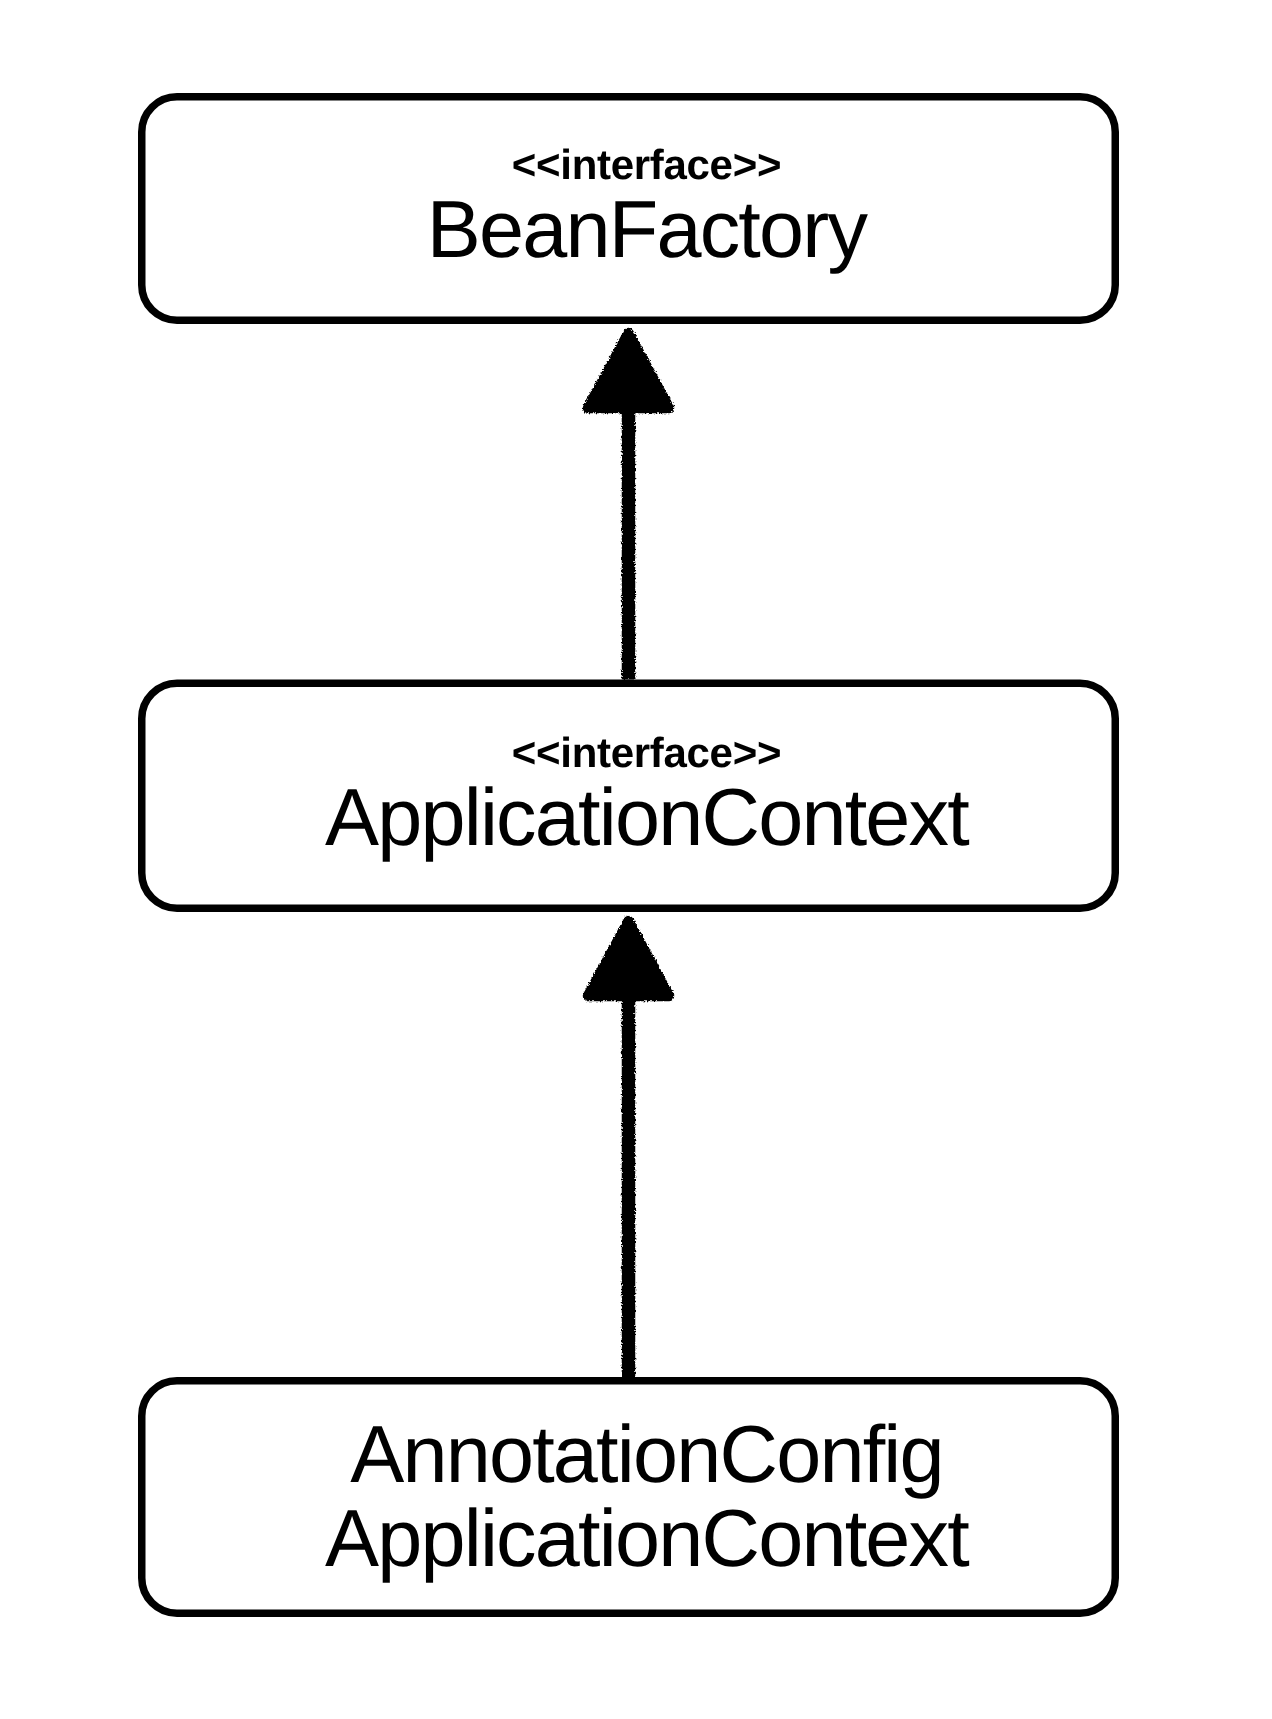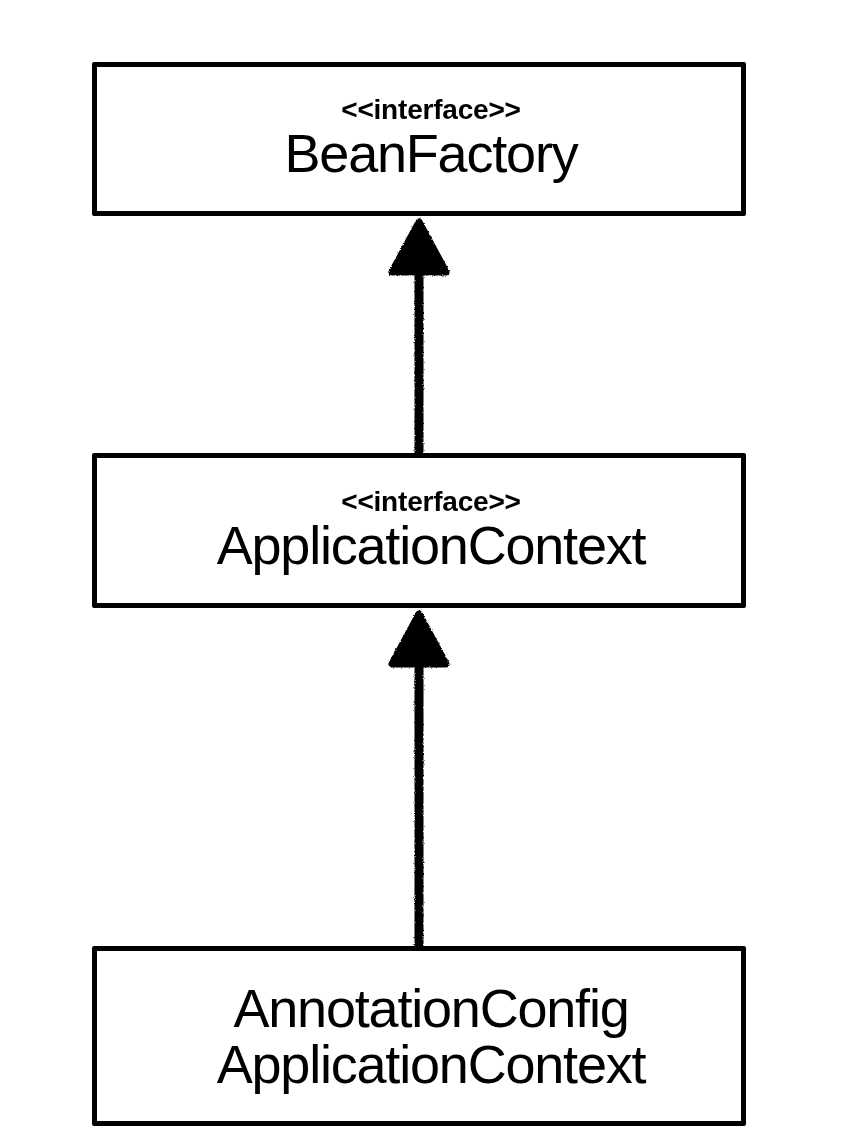--- a/index.html
+++ b/index.html
@@ -23,21 +23,21 @@
     left: 0;
     top: 0;
     width: 848px;
     height: 1146px;
   }
   .uml-node {
     position: absolute;
     box-sizing: border-box;
     background: #ffffff;
     border: 5px solid #000000;
-    border-radius: 2px;
+    border-radius: 26px;
     display: flex;
     flex-direction: column;
     align-items: center;
     justify-content: center;
     text-align: center;
     z-index: 2;
     padding-left: 24px;
   }
   .stereotype {
     font-size: 28px;
@@ -64,21 +64,21 @@
     display: block;
   }
   
   #node-beanfactory {
     left: 92px;  top: 62px;  width: 654px; height: 154px;
   }
   #node-applicationcontext {
     left: 92px;  top: 453px; width: 654px; height: 155px;
   }
   #node-annotationconfigapplicationcontext {
-    left: 92px;  top: 946px; width: 654px; height: 180px;
+    left: 92px;  top: 918px; width: 654px; height: 160px;
   }
   .edge-layer { pointer-events: none; }
 </style>
 </head>
 <body>
 
 <div id="diagram-canvas">
 
   <svg id="diagram-svg" class="edge-layer" viewBox="0 0 848 1146" aria-hidden="true">
     <defs>

